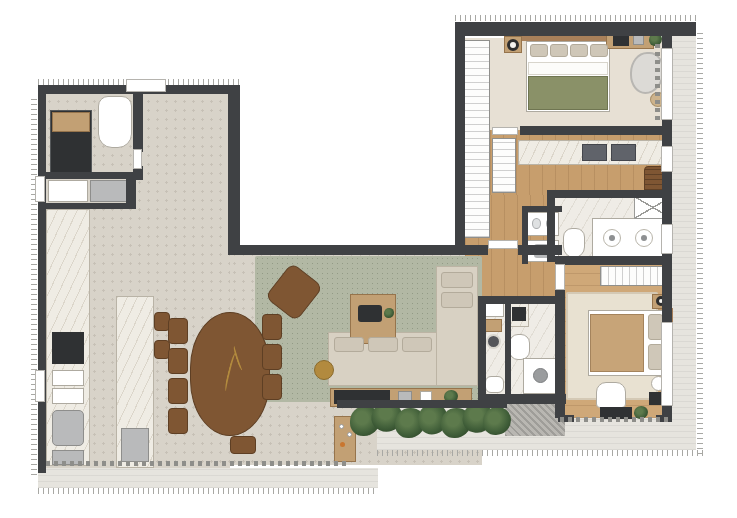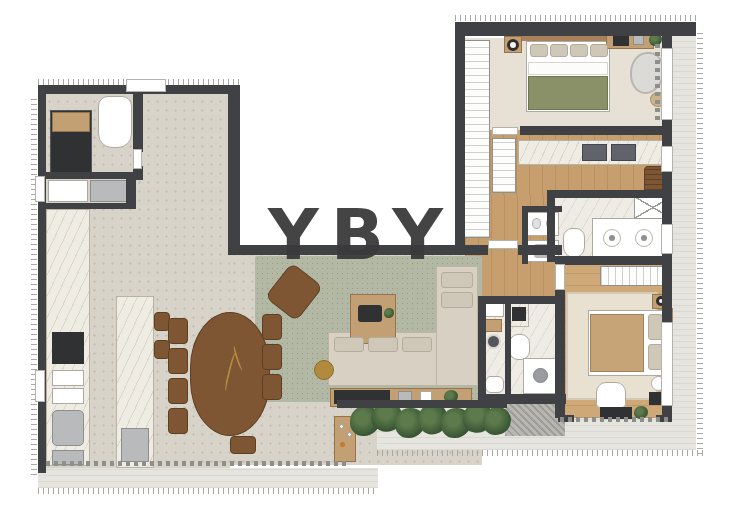--- a/index.html
+++ b/index.html
@@ -250,16 +250,15 @@
   <div style="left:590px;top:314px;width:54px;height:58px;background:var(--tan-blanket);border:1px solid #a4835c;z-index:13"></div>
   <div class="woodlite" style="left:652px;top:294px;width:18px;height:15px"></div>
   <div class="lamp" style="left:656px;top:296px;width:10px;height:10px"></div>
   <div style="left:651px;top:376px;width:15px;height:15px;border-radius:50%;background:#fff;border:1px solid #b0aca2;z-index:12"></div>
   <div class="dark" style="left:649px;top:392px;width:21px;height:13px"></div>
   <div class="fixture" style="left:596px;top:382px;width:30px;height:26px;border-radius:10px 10px 4px 4px"></div>
   <div class="dark" style="left:600px;top:407px;width:32px;height:12px"></div>
   <span class="plantb" style="left:634px;top:406px;width:14px;height:13px"></span>
 
   <div id="watermark" style="left:268px;top:202px;width:200px;height:110px">
-    <span id="wm-brand">YBY</span>
   </div>
 
 </div>
 
 </body></html>

